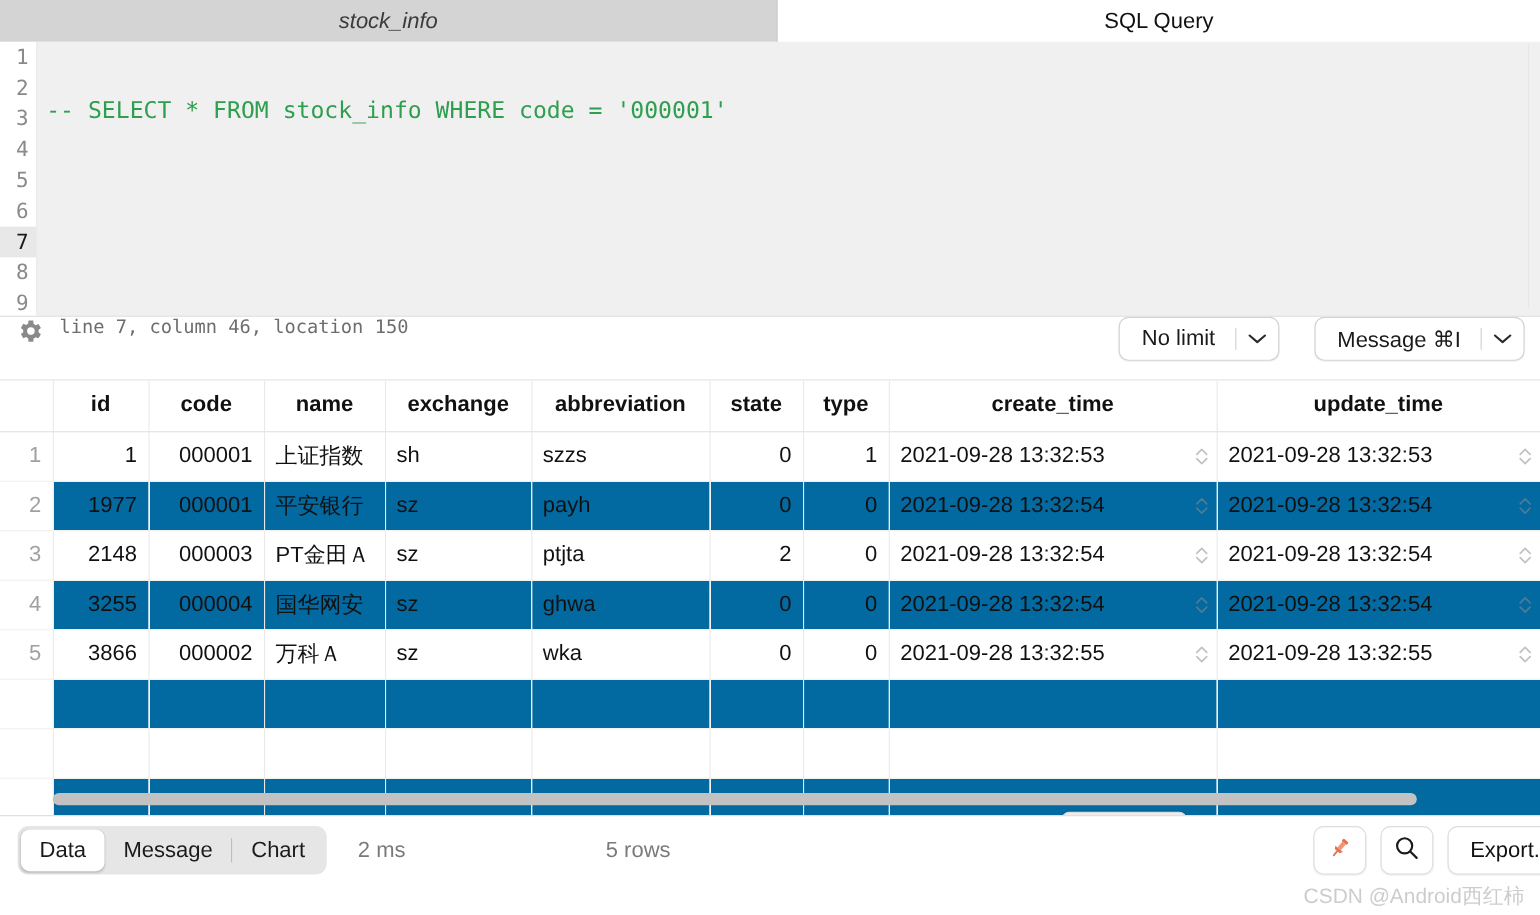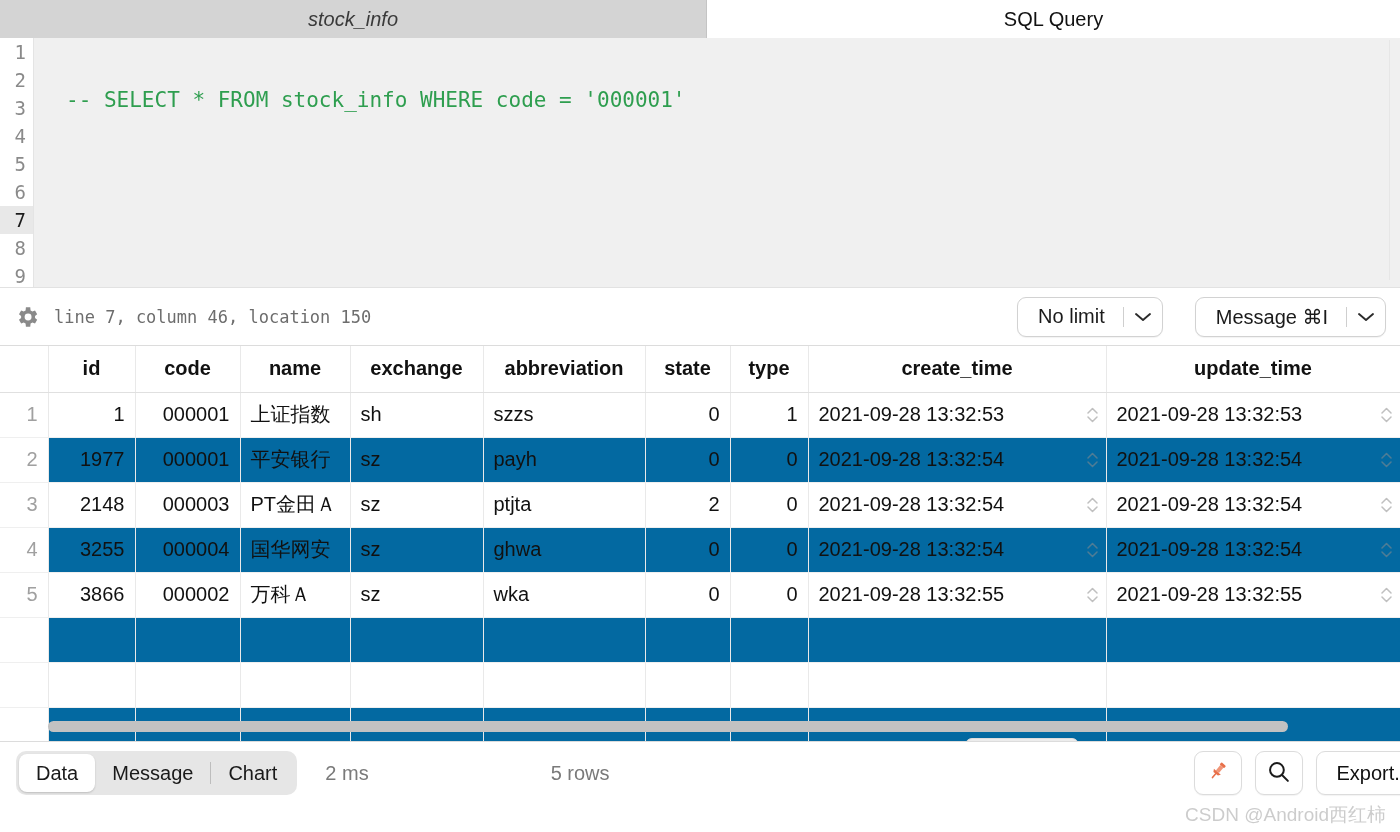--- a/index.html
+++ b/index.html
@@ -34,32 +34,32 @@
     background: #ffffff; border-right: 1px solid #e4e4e4;
   }
   .gutter .ln {
     height: 28px; line-height: 28px; text-align: right; padding-right: 7px;
     font-family: "DejaVu Sans Mono", monospace; font-size: 19px; color: #8a8a8a;
   }
   .gutter .ln.current { color: #1a1a1a; background: #e8e8e8; }
   .code {
     position: absolute; left: 34px; top: 0; right: 0; height: 100%;
     padding-left: 8px; font-family: "DejaVu Sans Mono", monospace;
-    font-size: 21px; white-space: pre; margin-left: 24px;
+    font-size: 21px; white-space: pre;
   }
   .code .row { height: 28px; line-height: 28px; }
   .cmt { color: #2e9e4f; }
   .vscroll {
     position: absolute; right: 2px; top: 2px; width: 9px; height: 240px;
     background: transparent; border-left: 1px solid #e6e6e6;
   }
 
   
   .toolbar {
-    display: flex; align-items: center; height: 58px; padding: 0 14px;
+    display: flex; align-items: flex-start; height: 58px; padding: 0 14px;
     background: #ffffff; border-bottom: 1px solid #dcdcdc;
   }
   .gear { width: 26px; height: 26px; flex: none; margin-right: 14px; }
   .status {
     font-family: "DejaVu Sans Mono", monospace; font-size: 17px; color: #6d6d6d;
   }
   .tb-right { margin-left: auto; display: flex; gap: 32px; align-items: center; }
   .splitbtn {
     display: flex; align-items: center; height: 40px;
     border: 1px solid #d2d2d2; border-radius: 9px; background: #fff;

